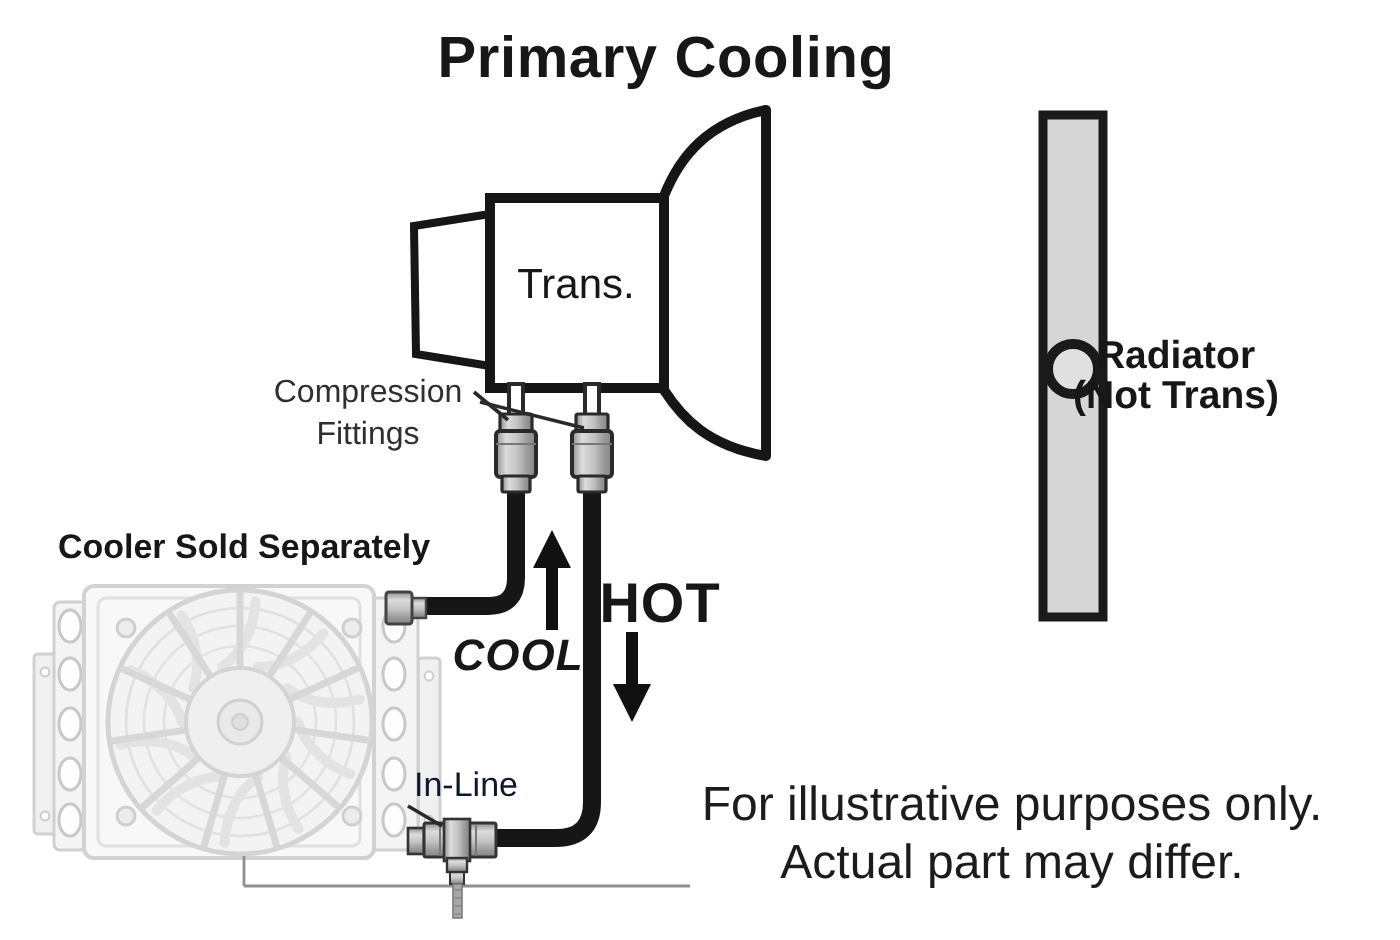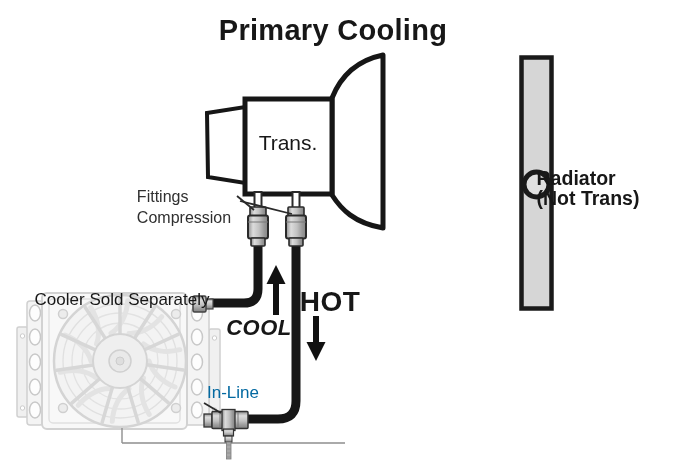--- a/index.html
+++ b/index.html
@@ -1,29 +1,29 @@
 <!DOCTYPE html>
 <html><head>
 <meta charset="utf-8">
 <style>
   html,body{margin:0;padding:0;background:#fff;}
   #canvas{
     position:relative;width:700px;height:470px;background:#fff;overflow:hidden;
     font-family:"Liberation Sans","DejaVu Sans",sans-serif;
   }
   #art{position:absolute;left:0;top:0;}
-  .lbl{position:absolute;transform:translate(-50%,-50%);white-space:nowrap;color:#171717;text-align:left;}
+  .lbl{position:absolute;transform:translate(-50%,-50%);white-space:nowrap;color:#171717;text-align:center;}
   .lbl span{display:block;}
   #title-label{left:333px;top:30px;font-size:29px;font-weight:bold;letter-spacing:.3px;}
   #trans-label{left:288px;top:143px;font-size:21px;font-weight:normal;}
   #compression-label{left:184px;top:207px;font-size:16px;line-height:21px;color:#2f2f2f;}
-  #cooler-label{left:122px;top:300px;font-size:17px;font-weight:normal;}
+  #cooler-label{left:122px;top:274px;font-size:17px;font-weight:bold;}
   #cool-label{left:259px;top:328px;font-size:22px;font-weight:bold;letter-spacing:.5px;font-style:italic;}
   #hot-label{left:330px;top:302px;font-size:28px;font-weight:bold;letter-spacing:.5px;}
-  #inline-label{left:233px;top:393px;font-size:17px;color:#0369a1;}
+  #inline-label{left:233px;top:393px;font-size:17px;color:#0f172a;}
   #radiator-label{left:588px;top:188px;font-size:19.5px;font-weight:bold;line-height:20px;}
   #disclaimer-label{left:506px;top:417px;font-size:24px;line-height:29px;color:#1c1c1c;}
 </style>
 </head>
 <body>
 
 <div id="canvas">
 
   <svg id="art" width="700" height="470" viewBox="0 0 700 470">
     <defs>
@@ -163,25 +163,29 @@
     <path d="M276 265 L285.5 284 L279 284 L279 315 L273 315 L273 284 L266.5 284 Z" fill="#111111"></path>
     <path d="M316 361 L306.5 342 L313 342 L313 316 L319 316 L319 342 L325.5 342 Z" fill="#111111"></path>
 
     <rect x="521.5" y="57.5" width="30" height="251" fill="#d6d6d6" stroke="#1a1a1a" stroke-width="4.5"></rect>
     <circle cx="536.5" cy="184.5" r="12.5" fill="#e0e0e0" stroke="#1a1a1a" stroke-width="5"></circle>
   </svg>
 
   <div class="lbl" id="title-label">Primary Cooling</div>
   <div class="lbl" id="trans-label">Trans.</div>
   <div class="lbl" id="compression-label">
+    <span>Compression</span>
     <span>Fittings</span>
-    <span>Compression</span>
   </div>
   <div class="lbl" id="cooler-label">Cooler Sold Separately</div>
   <div class="lbl" id="cool-label">COOL</div>
   <div class="lbl" id="hot-label">HOT</div>
   <div class="lbl" id="inline-label">In-Line</div>
   <div class="lbl" id="radiator-label">
     <span>Radiator</span>
     <span>(Not Trans)</span>
   </div>
+  <div class="lbl" id="disclaimer-label">
+    <span>For illustrative purposes only.</span>
+    <span>Actual part may differ.</span>
+  </div>
 
 </div>
 
 </body></html>

